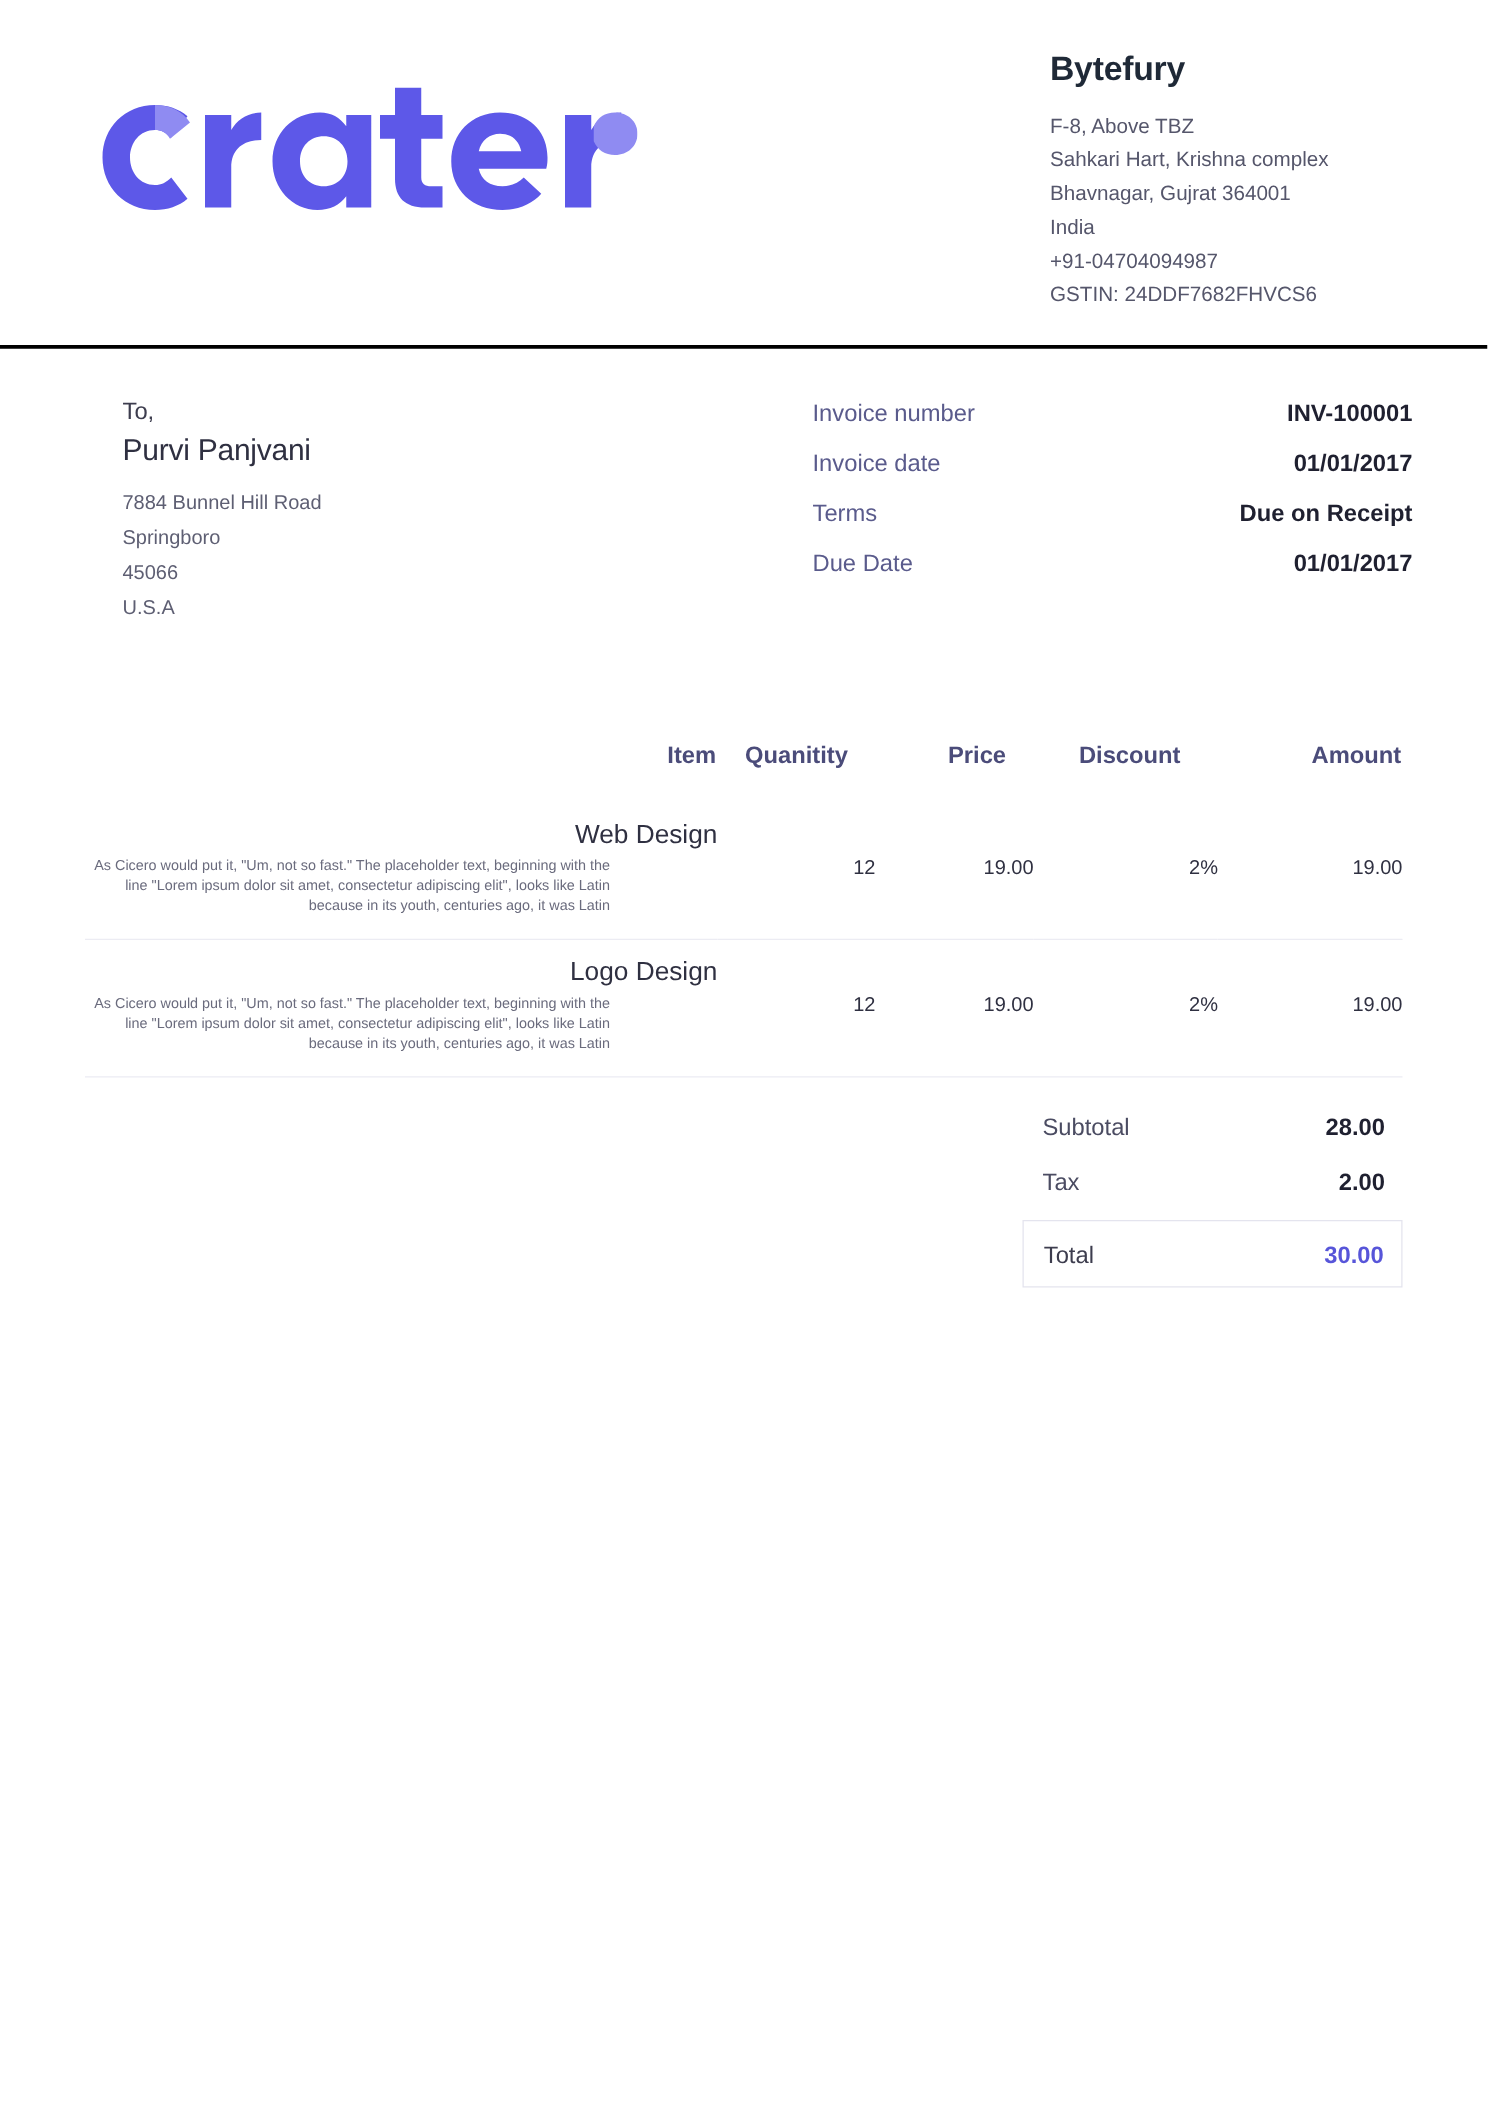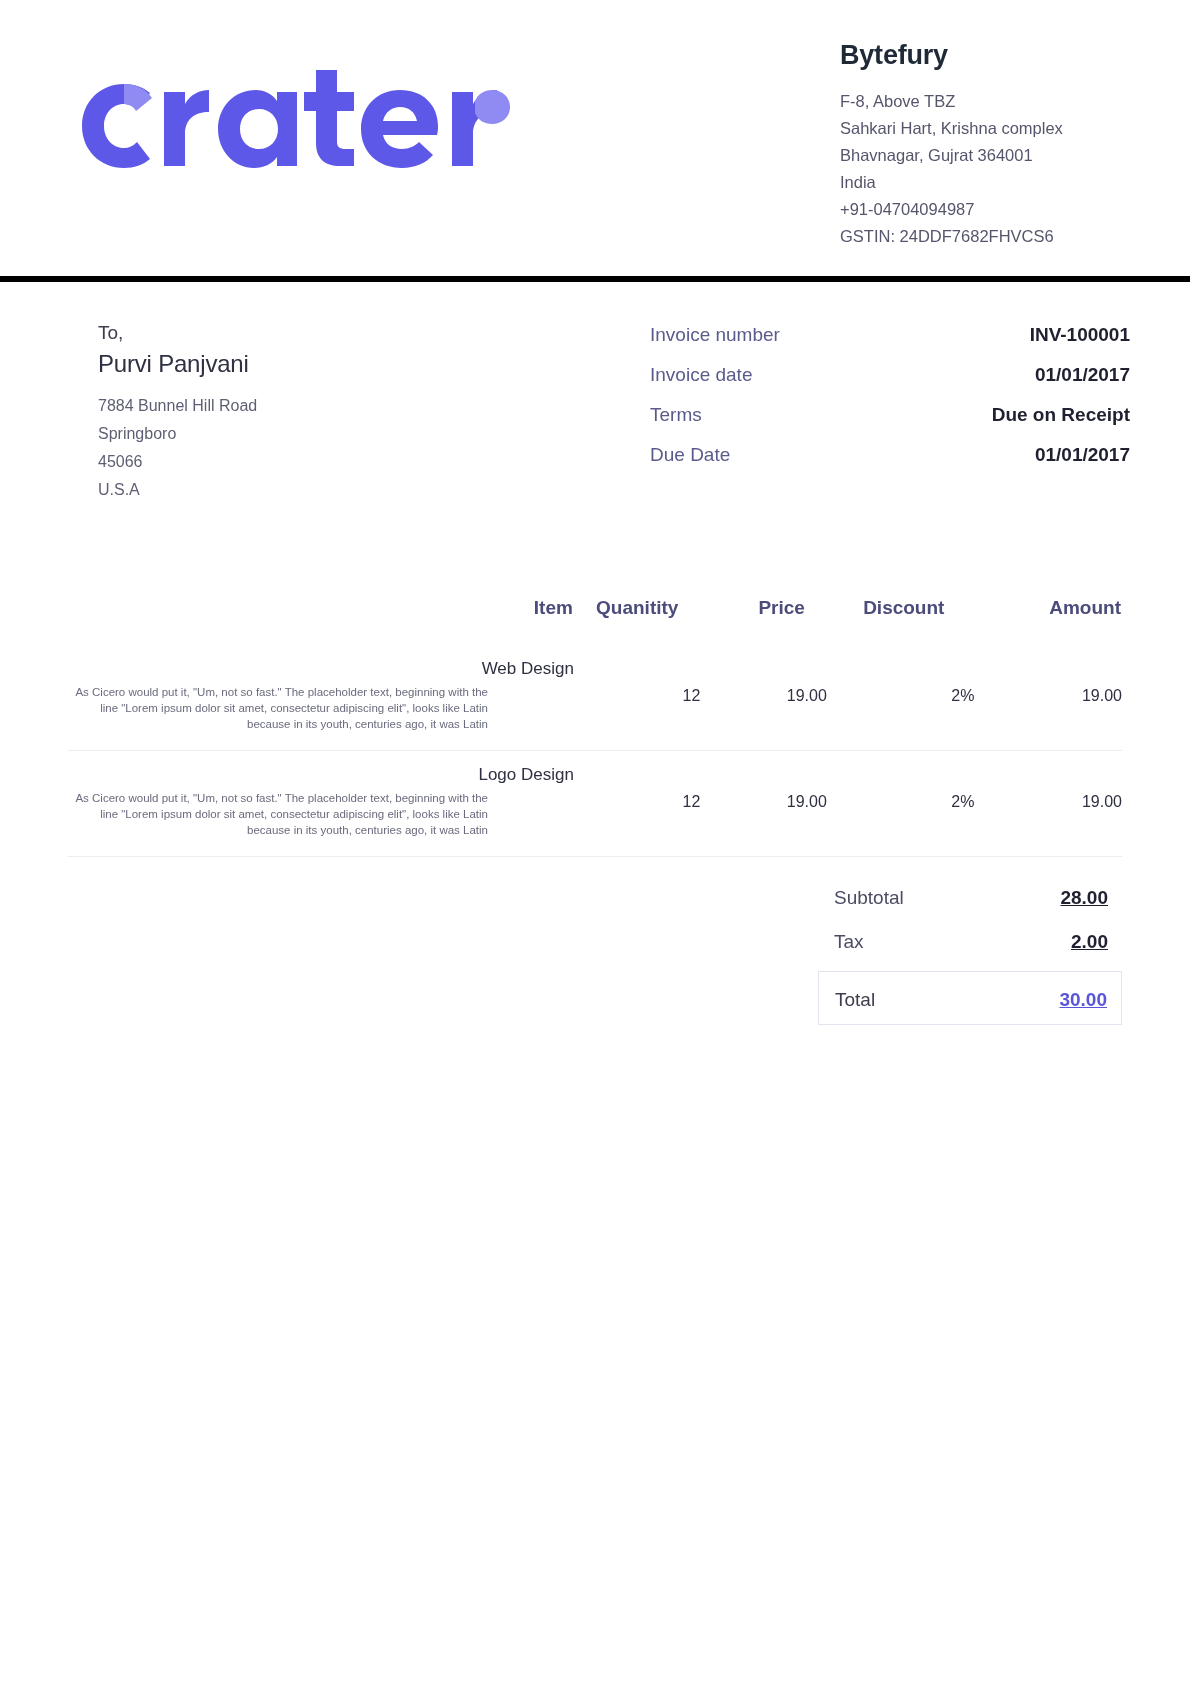--- a/index.html
+++ b/index.html
@@ -21,21 +21,21 @@
     background: #fff;
     position: relative;
   }
 
   
   .header {
     display: flex;
     align-items: flex-start;
     justify-content: space-between;
     padding: 34px 60px 26px 60px;
-    border-bottom: 6px solid #000000;
+    border-bottom: 3px solid #000000;
   }
   .logo-wrap {
     padding-top: 36px;
     padding-left: 20px;
   }
   .logo-svg { display: block; }
 
   .company {
     text-align: left;
     padding-top: 6px;
@@ -133,21 +133,21 @@
   }
   table.items-table tbody tr:first-child td {
     border-top: none;
   }
   td.cell-item {
     text-align: left;
     width: 48%;
     padding-right: 40px;
   }
   .item-name {
-    font-size: 17px;
+    font-size: 21px;
     color: #2f3041;
     margin-bottom: 5px;
   }
   .item-desc {
     font-size: 11.5px;
     line-height: 16px;
     color: #6a6b7d;
     max-width: 420px;
   }
   .col-qty, .cell-qty { width: 12%; }
@@ -184,21 +184,20 @@
     margin-bottom: 14px;
   }
   .totals-label {
     font-size: 19px;
     color: #4b4c62;
   }
   .totals-value {
     font-size: 19px;
     color: #1f2030;
     font-weight: bold;
-    text-decoration: underline;
   }
   .totals-row.grand {
     border: 1px solid #e4e4ee;
     padding: 17px 14px 13px 16px;
     margin-top: 4px;
     margin-bottom: 0;
   }
   .totals-row.grand .totals-label {
     color: #3d3d4e;
   }

